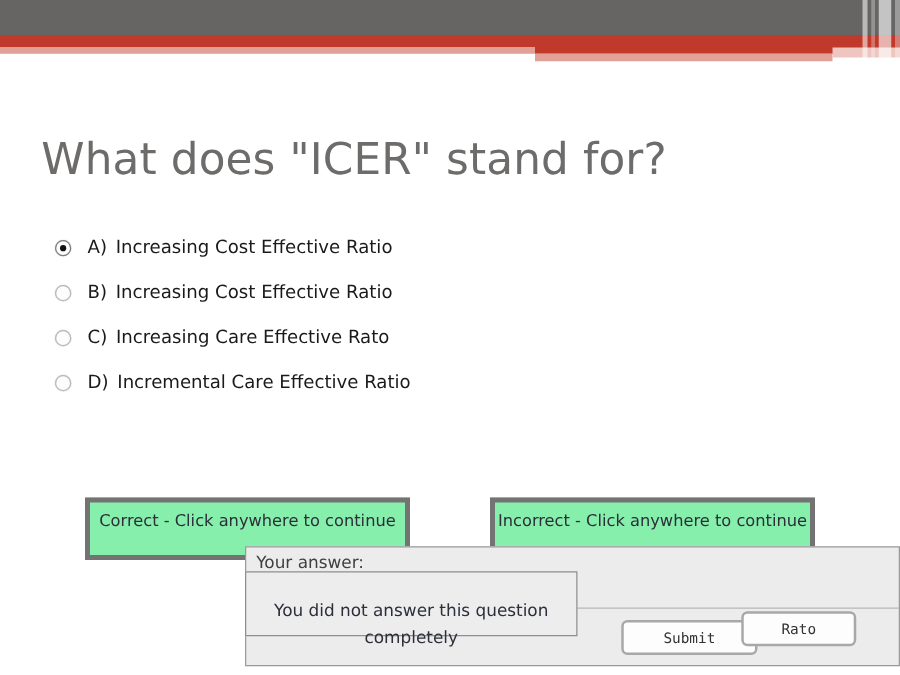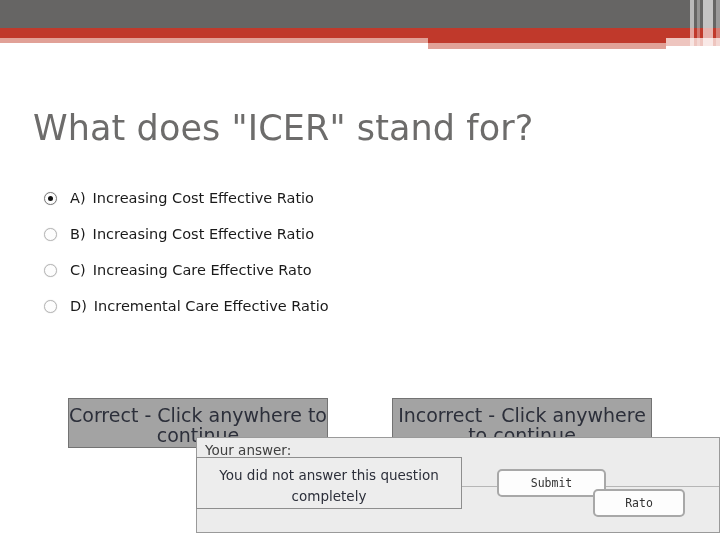--- a/index.html
+++ b/index.html
@@ -124,26 +124,26 @@
   .option-text {
     font-size: 14.5px;
     color: #1a1a1a;
     font-family: "DejaVu Sans", sans-serif;
     white-space: nowrap;
   }
 
   
   .feedback-box {
     position: absolute;
-    background: #a3a3a3;
-    border: 1px solid #737373;
+    background: #86efac;
+    border: 4px solid #737373;
     box-sizing: border-box;
     color: #2c2f3a;
     font-family: "DejaVu Sans", sans-serif;
-    font-size: 19px;
+    font-size: 13px;
     text-align: center;
     line-height: 20px;
     padding-top: 6px;
   }
   #feedback-correct {
     left: 68px;
     top: 398px;
     width: 260px;
     height: 50px;
   }
@@ -188,40 +188,40 @@
     width: 266px;
     height: 52px;
     background: #ededed;
     border: 1px solid #8e8e8e;
     box-sizing: border-box;
     color: #2c2f3a;
     font-family: "DejaVu Sans", sans-serif;
     font-size: 13.5px;
     text-align: center;
     line-height: 21px;
-    padding-top: 7px;
+    padding-top: 21px;
   }
   .panel-btn {
     position: absolute;
     height: 28px;
     background: #fdfdfd;
     border: 2px solid #a8a8a8;
     border-radius: 5px;
     box-sizing: border-box;
     font-family: "DejaVu Sans Mono", monospace;
     font-size: 11.5px;
     color: #333333;
     display: flex;
     align-items: center;
     justify-content: center;
     cursor: pointer;
   }
   #submit-button {
     left: 497px;
-    top: 469px;
+    top: 496px;
     width: 109px;
   }
   #clear-button {
     left: 593px;
     top: 489px;
     width: 92px;
   }
 </style>
 </head>
 <body>

